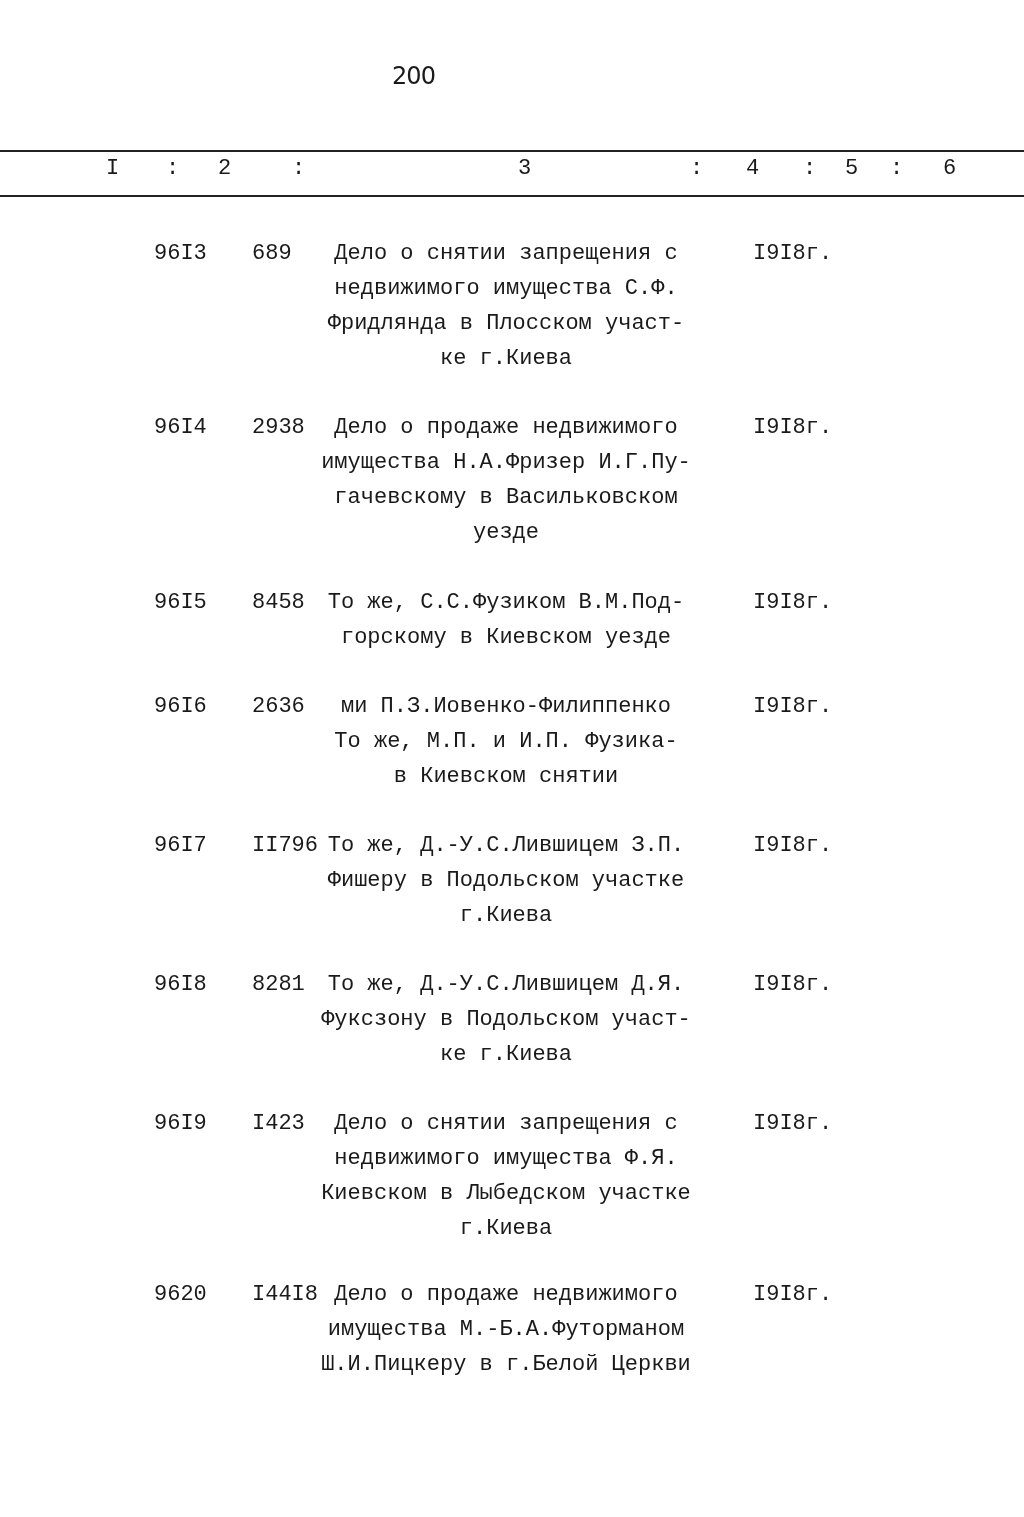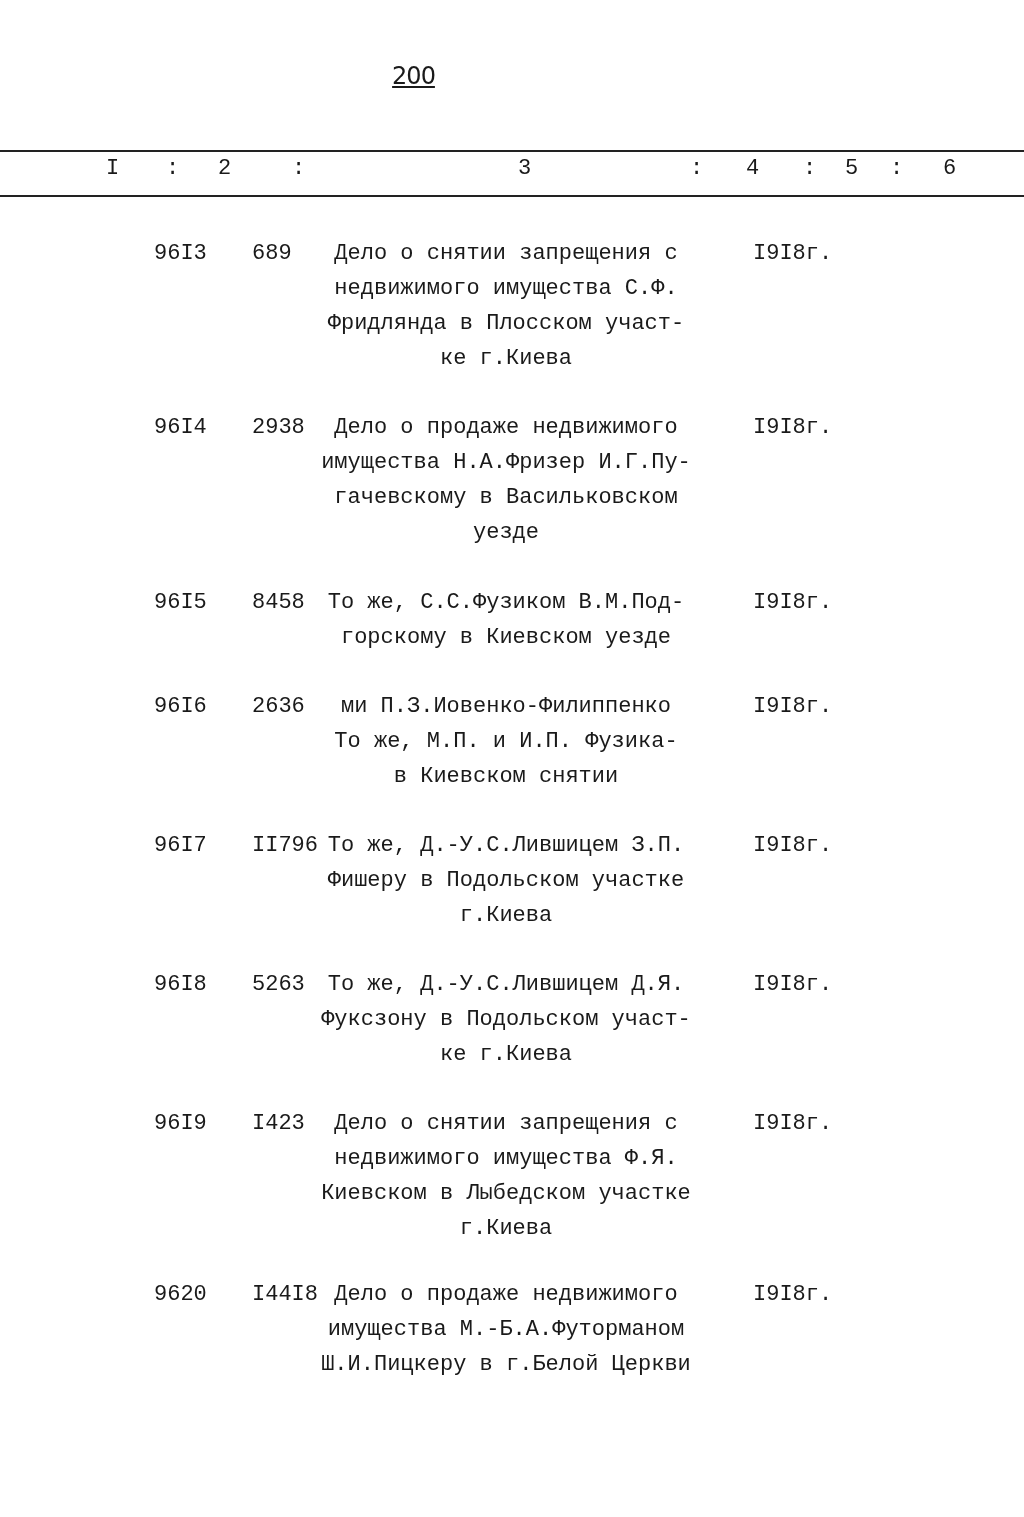--- a/index.html
+++ b/index.html
@@ -3,21 +3,21 @@
 <meta charset="utf-8">
 <style>
   html, body { margin:0; padding:0; }
   body {
     width:1024px; height:1517px; background:#ffffff; color:#1a1a1a;
     font-family:"Liberation Mono","DejaVu Sans Mono",monospace;
     position:relative; overflow:hidden;
   }
   .page-number {
     position:absolute; top:62px; left:0; width:827px; text-align:center;
-    font-family:"DejaVu Sans", sans-serif; font-size:24px; letter-spacing:-1px;text-decoration:underline;
+    font-family:"DejaVu Sans", sans-serif; font-size:24px; letter-spacing:-1px;
   }
   .rule { position:absolute; left:0; width:1024px; height:2px; background:#222; }
   .rule.top { top:150px; }
   .rule.bottom { top:195px; }
   .header { position:absolute; top:156px; left:0; width:1024px; height:32px; font-size:22px; }
   .header span { position:absolute; top:0; }
   .entry { position:absolute; left:0; width:1024px; font-size:22px; }
   .entry .num { position:absolute; left:106px; top:0; }
   .entry .old { position:absolute; left:204px; top:0; }
   .entry .desc { position:absolute; left:306px; top:0; width:400px;text-align:center; }
@@ -93,21 +93,21 @@
       <span class="old">II796</span>
       <div class="desc">
         <div>То же, Д.-У.С.Лившицем З.П.</div>
         <div>Фишеру в Подольском участке</div>
         <div>г.Киева</div>
       </div>
       <span class="year">I9I8г.</span>
     </div>
     <div class="entry" style="top: 967px;">
       <span class="num">96I8</span>
-      <span class="old">5263</span>
+      <span class="old">8281</span>
       <div class="desc">
         <div>То же, Д.-У.С.Лившицем Д.Я.</div>
         <div>Фуксзону в Подольском участ-</div>
         <div>ке г.Киева</div>
       </div>
       <span class="year">I9I8г.</span>
     </div>
     <div class="entry" style="top: 1106px;">
       <span class="num">96I9</span>
       <span class="old">I423</span>

